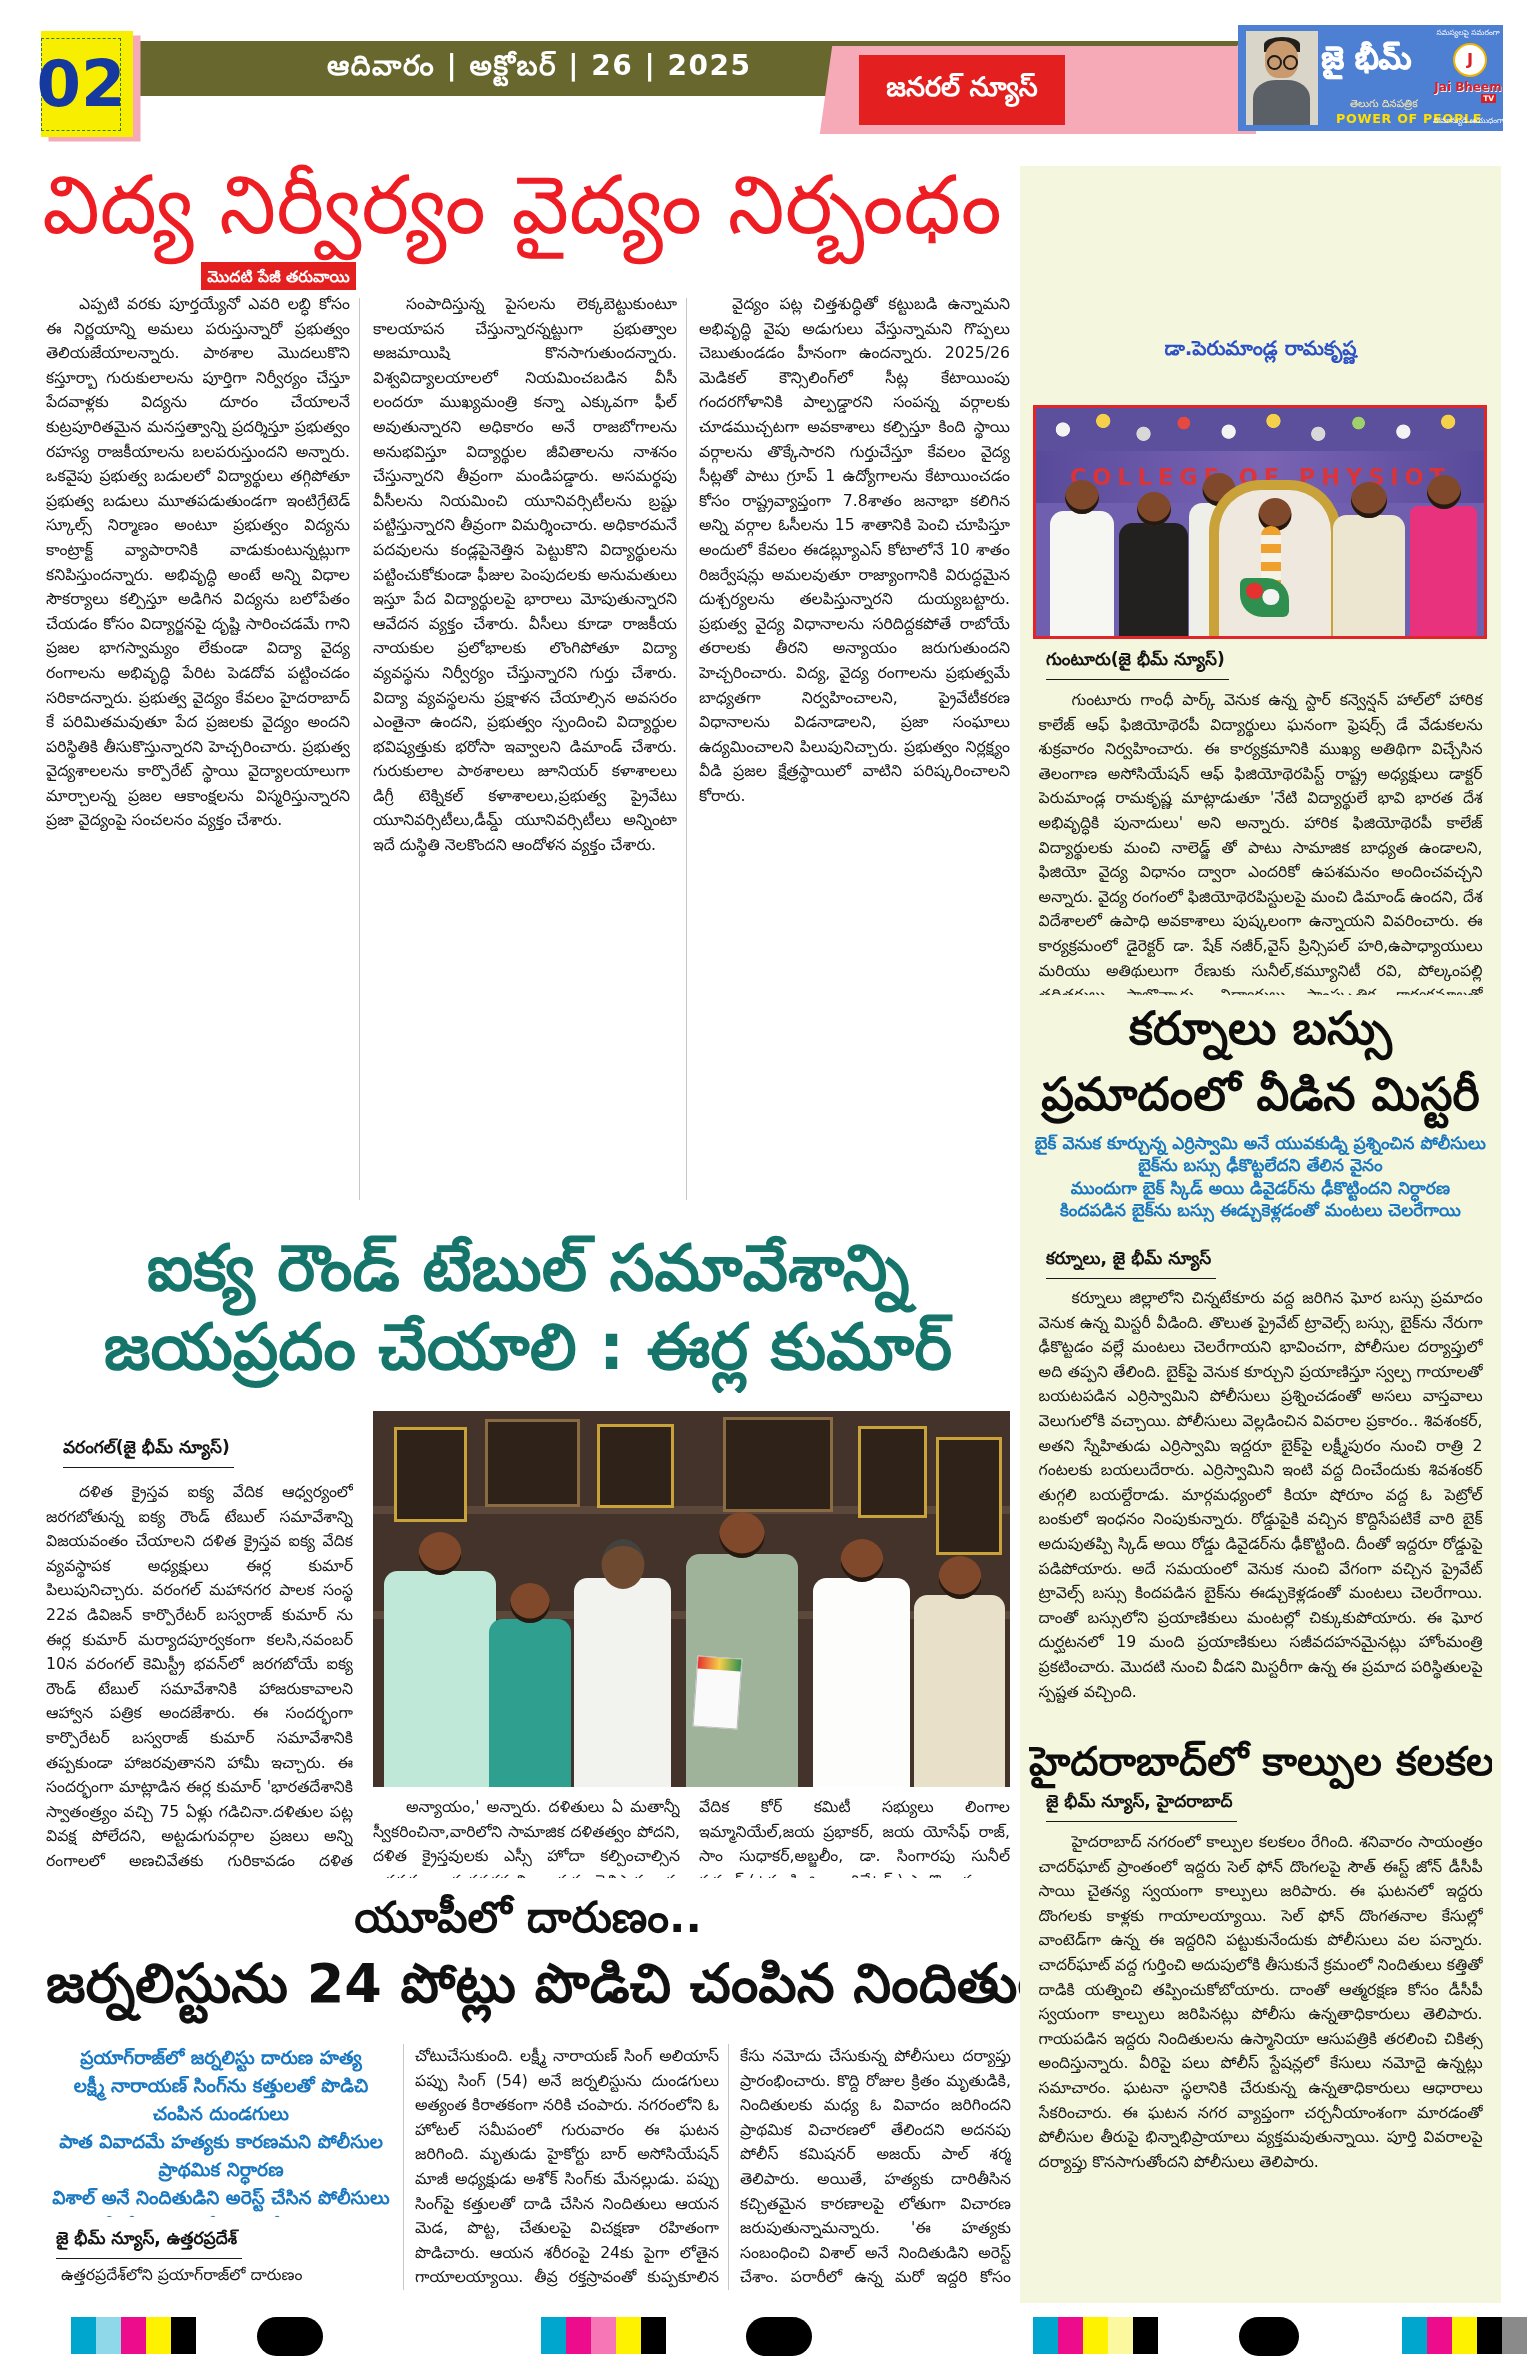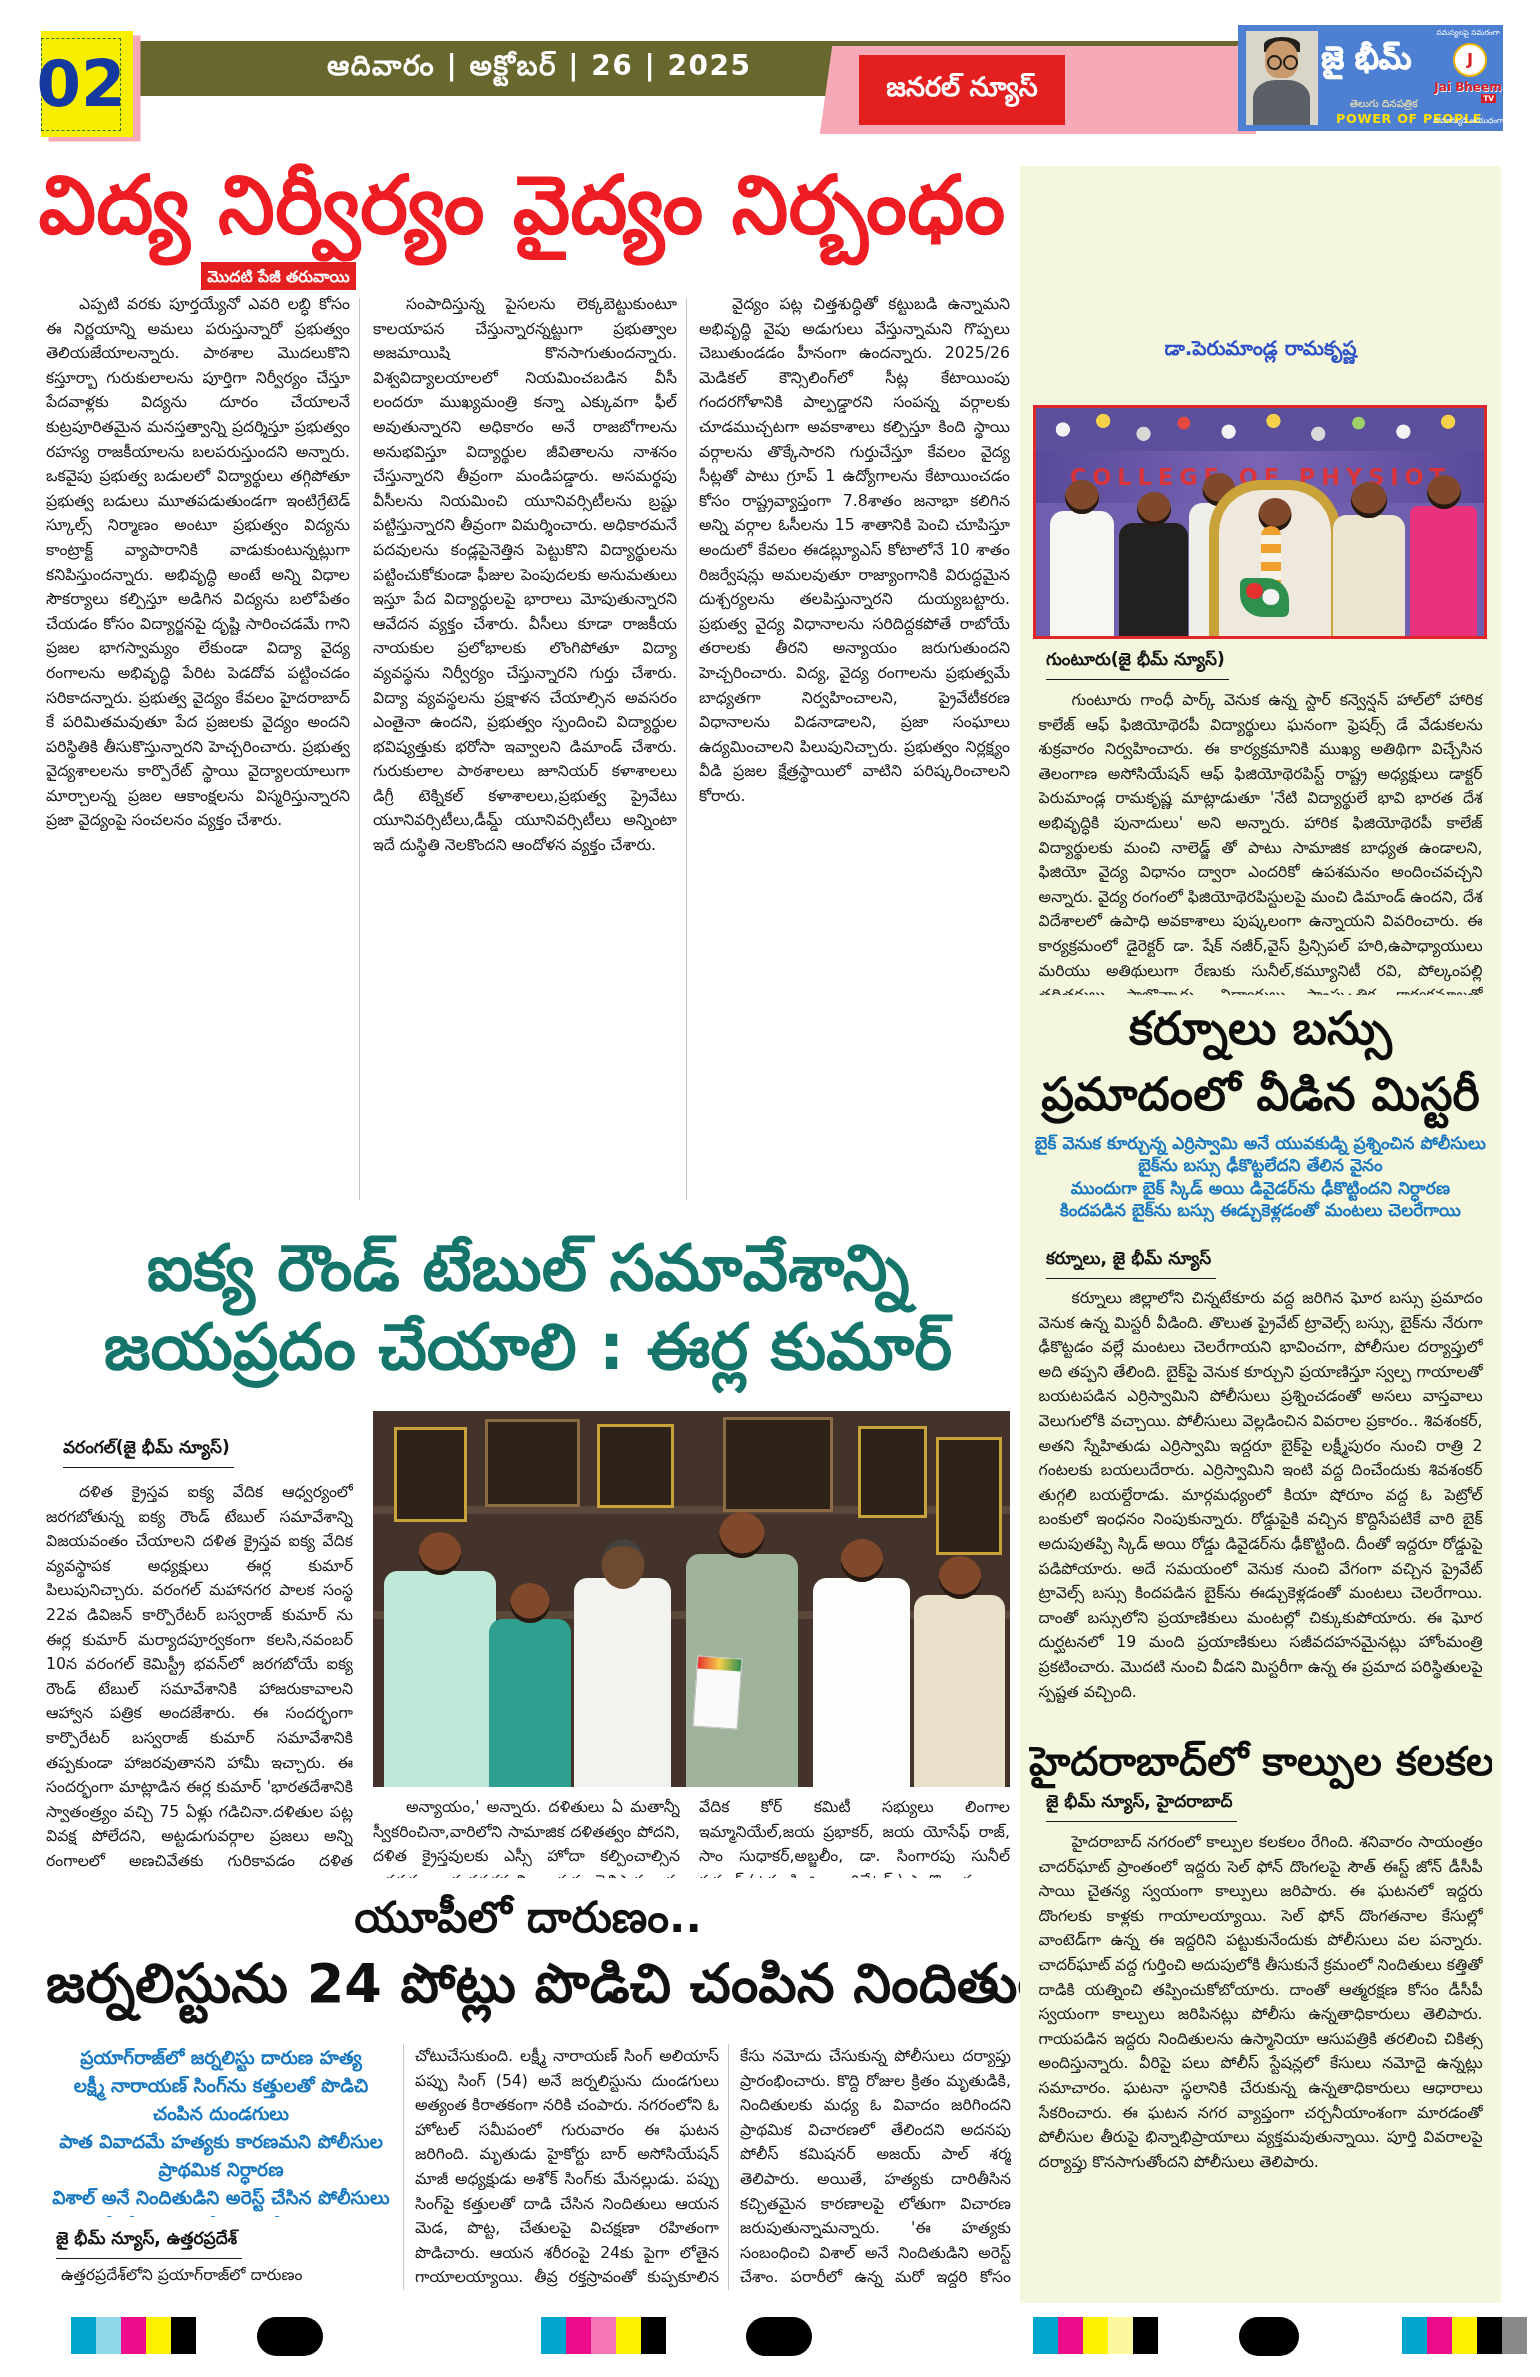--- a/index.html
+++ b/index.html
@@ -31,21 +31,21 @@
   .mast-tr{left:0;top:3.7px;width:70px;color:#fff;font-size:7.5px;text-align:center;white-space:nowrap;}
   .tv-logo{left:20px;top:18px;width:30px;height:30px;background:#fff;border:2.2px solid #f0b400;border-radius:50%;
       display:flex;align-items:center;justify-content:center;color:#d92027;font-weight:800;font-size:16.4px;}
   .tv-name{left:0;top:55px;width:70px;text-align:center;color:#d92027;font-weight:800;font-size:12px;
       text-shadow:0.7px 0.7px 0 #fff;white-space:nowrap;}
   .tv-suffix{left:48px;top:69px;color:#fff;background:#d92027;font-size:7.5px;font-weight:bold;padding:0 2.2px;}
   .mast-br{left:0;top:91px;width:70px;color:#fff;font-size:7.5px;text-align:center;white-space:nowrap;}
   .pink-arrow{left:1205px;top:41px;width:0;height:0;border-top:45px solid transparent;border-bottom:45px solid transparent;
       border-right:36px solid #f6a9b6;}
   
-  .main-headline{left:30px;top:146px;width:984px;height:121px;color:#ee1c23;font-weight:700;font-size:81px;
+  .main-headline{left:30px;top:146px;width:984px;height:121px;color:#ee1c23;font-weight:400;font-size:81px;
       line-height:118px;text-align:center;white-space:nowrap;overflow:hidden;}
   .contin-box{left:201px;top:262px;width:155px;height:28px;background:#e3201f;display:flex;align-items:flex-end;justify-content:center;}
   .contin-box span{color:#fff;font-size:15.7px;font-weight:bold;white-space:nowrap;}
   .col{font-size:15.7px;line-height:24.6px;text-align:justify;overflow:hidden;text-indent:33px;}
   .vrule{width:0.7px;background:#c6c6c6;}
   .dateline{font-weight:bold;font-size:17px;border-bottom:1.5px solid #191919;display:inline-block;padding:0 4.5px 6px 0;white-space:nowrap;}
   .rt-headline{left:46px;top:1229px;width:964px;height:164px;color:#15756b;font-weight:800;font-size:64px;
       line-height:79px;text-align:center;overflow:hidden;}
   .up-headline1{left:46px;top:1892px;width:964px;color:#111;font-weight:800;font-size:43px;text-align:center;white-space:nowrap;}
   .up-headline2{left:46px;top:1952px;width:964px;color:#111;font-weight:800;font-size:54px;text-align:center;white-space:nowrap;}

